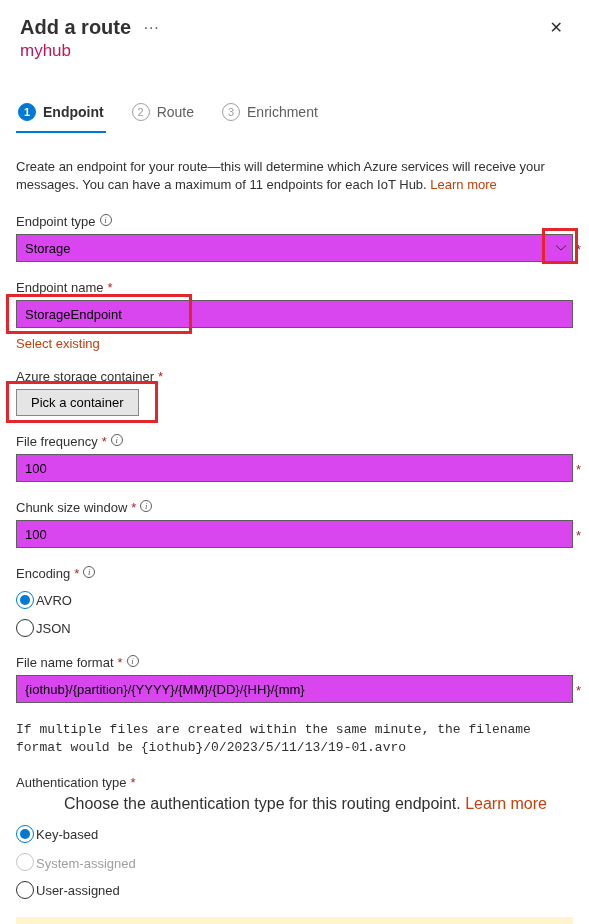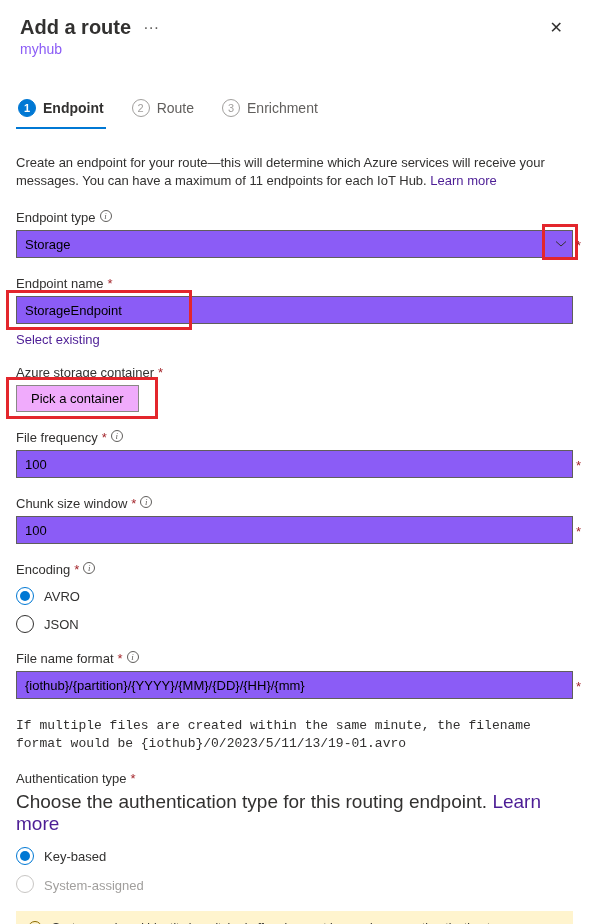--- a/index.html
+++ b/index.html
@@ -32,22 +32,22 @@
       cursor: pointer;
     }
     .close-x {
       margin-left: auto;
       margin-right: 6px;
       font-size: 16px;
       color: #323130;
       cursor: pointer;
     }
     .subtitle {
-      color: #8b5cf6;
-      font-size: 14px;
+      color: #be185d;
+      font-size: 17px;
       margin-top: 2px;
       margin-bottom: 20px;
     }
     .tabs {
       display: flex;
       gap: 24px;
       border-bottom: 1px solid transparent;
       padding: 0 16px;
     }
     .tab {
@@ -83,21 +83,21 @@
     }
     .content {
       padding: 24px 16px 16px;
     }
     .intro {
       font-size: 13px;
       line-height: 18px;
       margin-bottom: 20px;
     }
     .link {
-      color: #4c1d95;
+      color: #c2410c;
       text-decoration: none;
       cursor: pointer;
       text-align: right;
     }
     .field {
       margin-bottom: 18px;
       position: relative;
     }
     .field-label {
       display: flex;
@@ -127,21 +127,21 @@
     .select-wrap, .input-wrap {
       position: relative;
     }
     select, input[type="text"] {
       width: 100%;
       height: 28px;
       padding: 0 8px;
       border: 1px solid #605e5c;
       font-size: 13px;
       font-family: inherit;
-      background: #8b5cf6;
+      background: #d946ef;
     }
     select {
       appearance: none;
       -webkit-appearance: none;
       padding-right: 28px;
     }
     .chevron {
       position: absolute;
       right: 6px;
       top: 50%;
@@ -155,36 +155,36 @@
       top: 28px;
       font-size: 13px;
     }
     .highlight-box {
       position: absolute;
       border: 3px solid #e3262c;
       pointer-events: none;
     }
     .btn {
       border: 1px solid #8a8886;
-      background: #f0abfc;
+      background: #e5e5e5;
       padding: 5px 14px;
       font-size: 13px;
       cursor: pointer;
       font-family: inherit;
     }
     .radio-group {
       display: flex;
       flex-direction: column;
       gap: 10px;
       margin-top: 10px;
     }
     .radio-item {
       display: flex;
       align-items: center;
-      gap: 10px;
+      gap: 2px;
       cursor: pointer;
     }
     .radio-circle {
       width: 18px;
       height: 18px;
       border-radius: 50%;
       border: 1px solid #323130;
       display: inline-flex;
       align-items: center;
       justify-content: center;
@@ -229,21 +229,22 @@
       border-radius: 50%;
       display: inline-flex;
       align-items: center;
       justify-content: center;
       font-size: 11px;
       color: #8a6a00;
       flex-shrink: 0;
     }
     .auth-text {
       margin-bottom: 12px;
-      font-size: 19px;
+      font-size: 16px;
+      margin-left: 48px;
     }
   </style>
 </head>
 <body>
 
 <div class="panel">
   <div class="header-row">
     <div class="header-title">Add a route</div>
     <div class="ellipsis">···</div>
     <div class="close-x">✕</div>
@@ -375,20 +376,24 @@
       <div class="radio-item">
         <span class="radio-circle checked">
             <span class="radio-dot"></span>
           </span>
         <span>Key-based</span>
       </div>
       <div class="radio-item disabled">
         <span class="radio-circle"></span>
         <span>System-assigned</span>
       </div>
+      <div class="radio-item">
+        <span class="radio-circle"></span>
+        <span>User-assigned</span>
+      </div>
     </div>
   </div>
 
   <div class="warning-box">
     <span class="warn-icon">!</span>
     <span>System-assigned identity is switched off and cannot be used as an authentication type.</span>
   </div>
 </div>
 
 </body></html>

